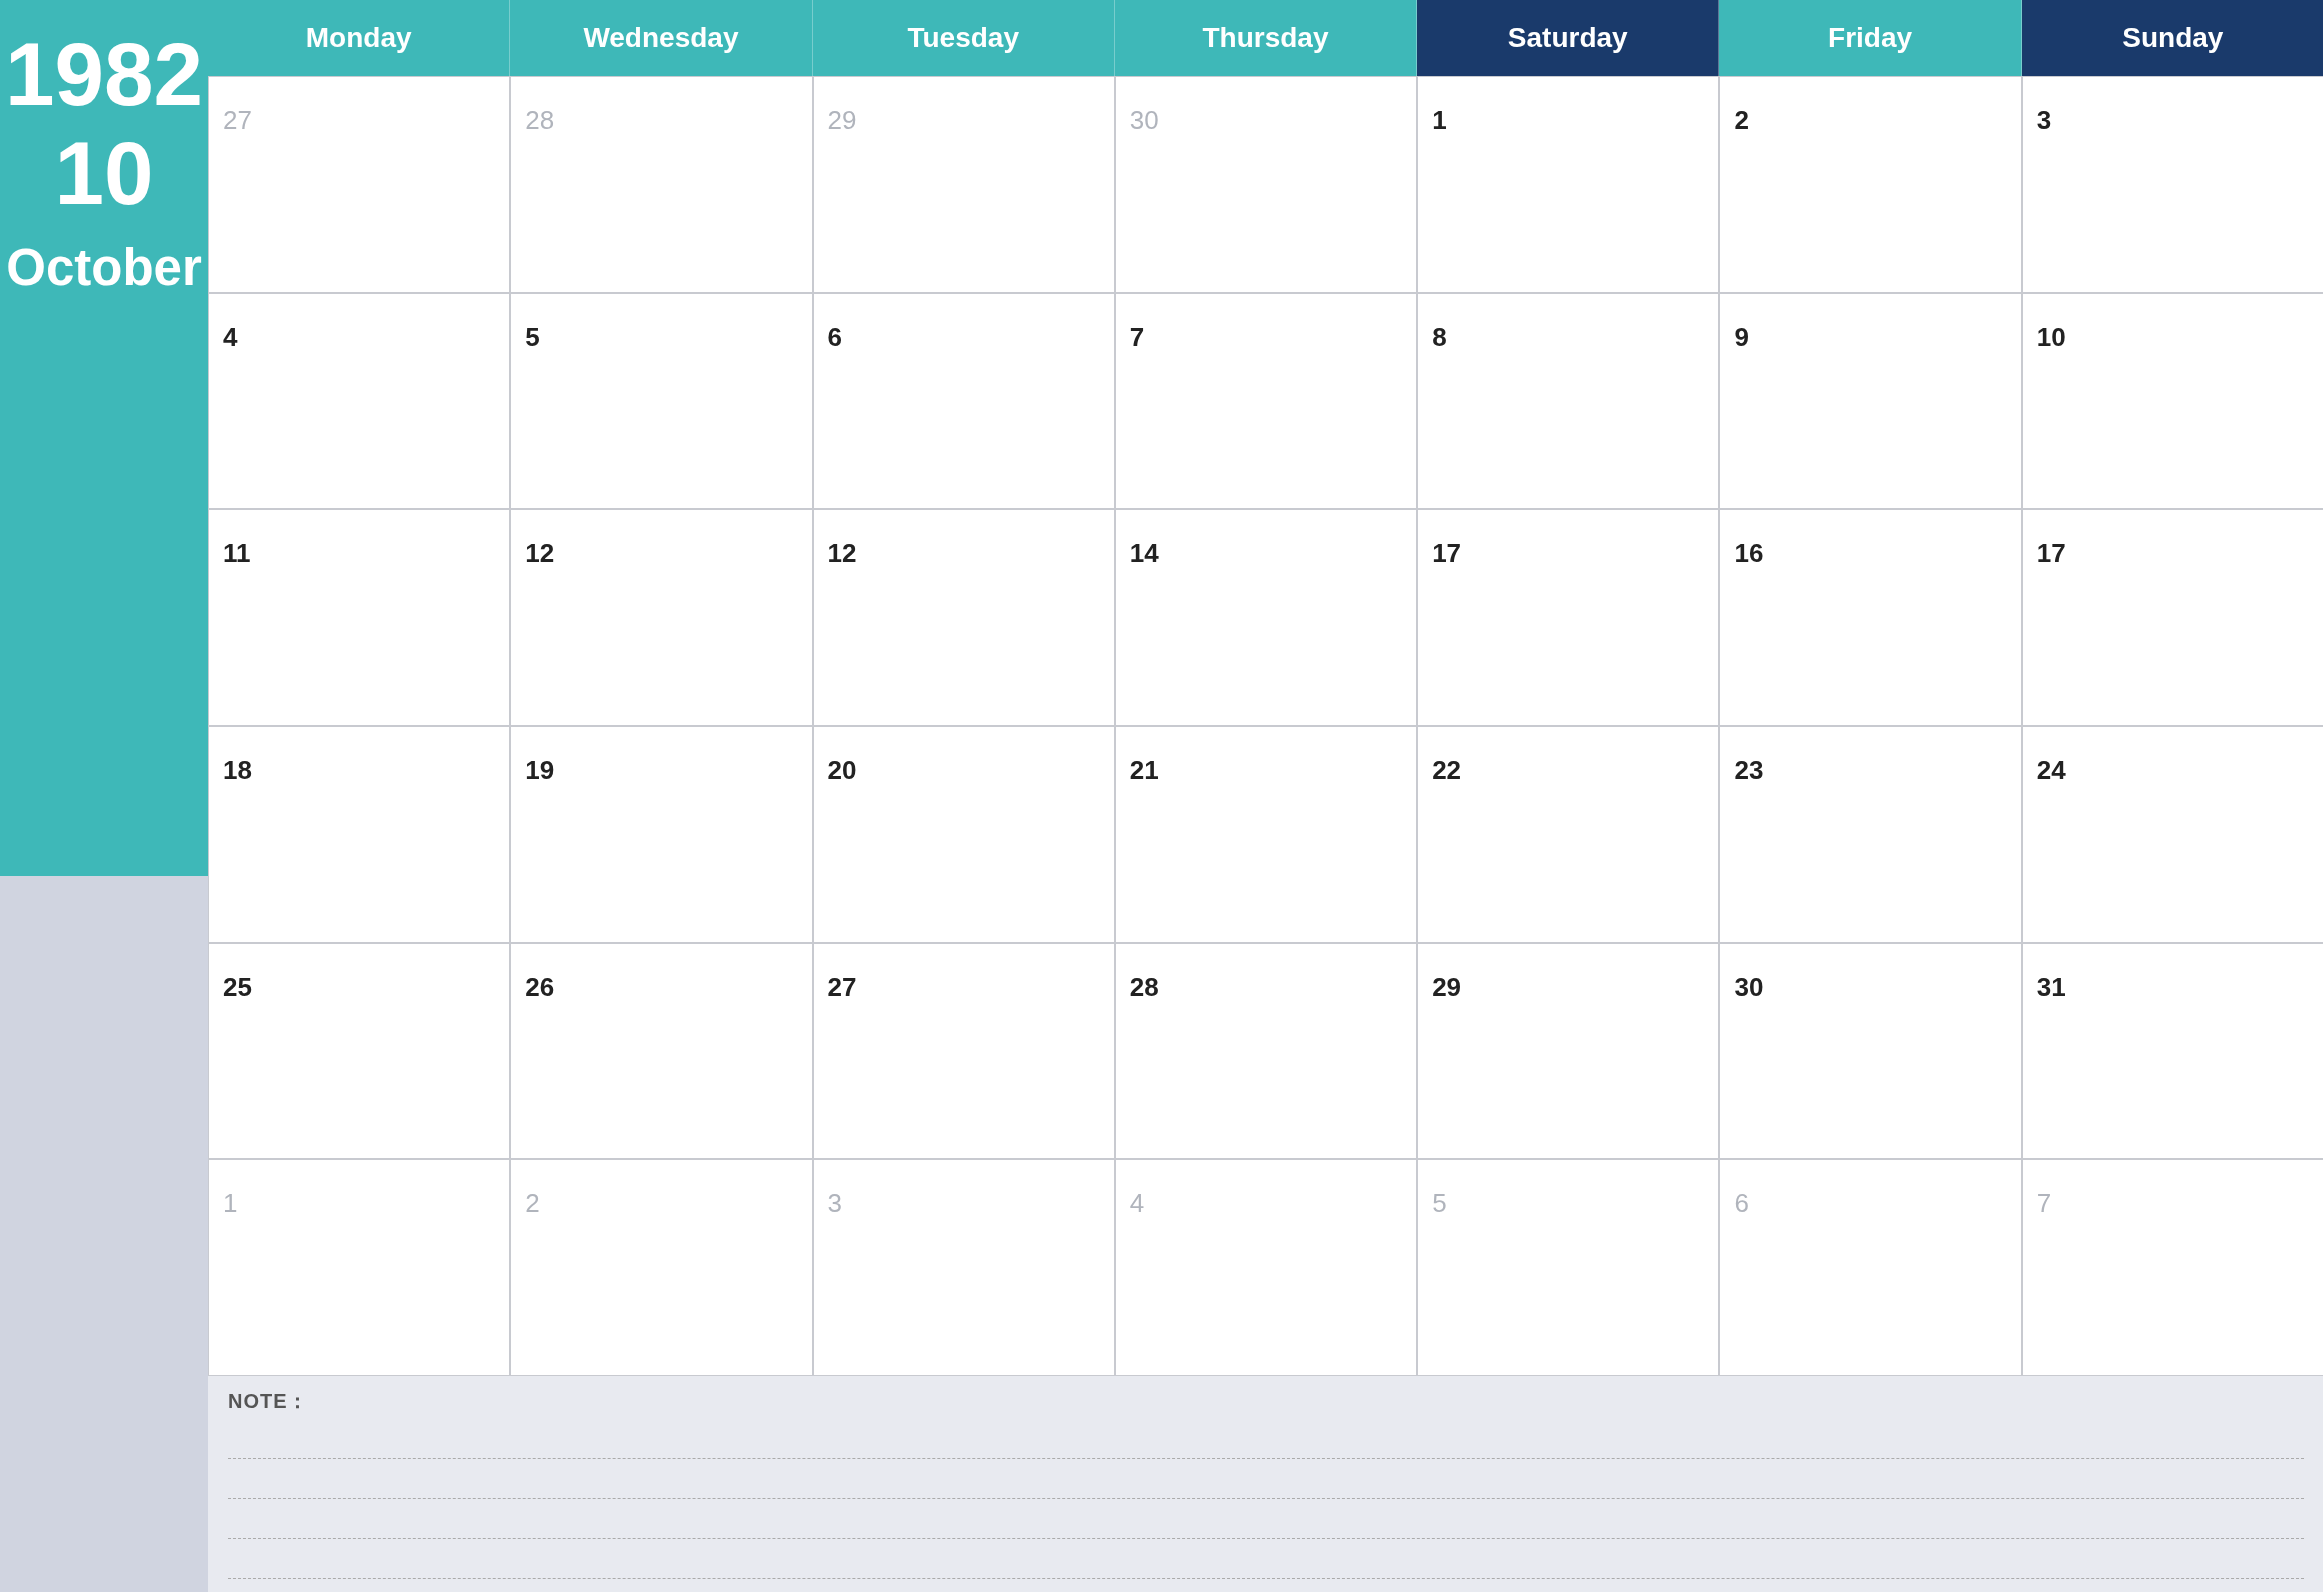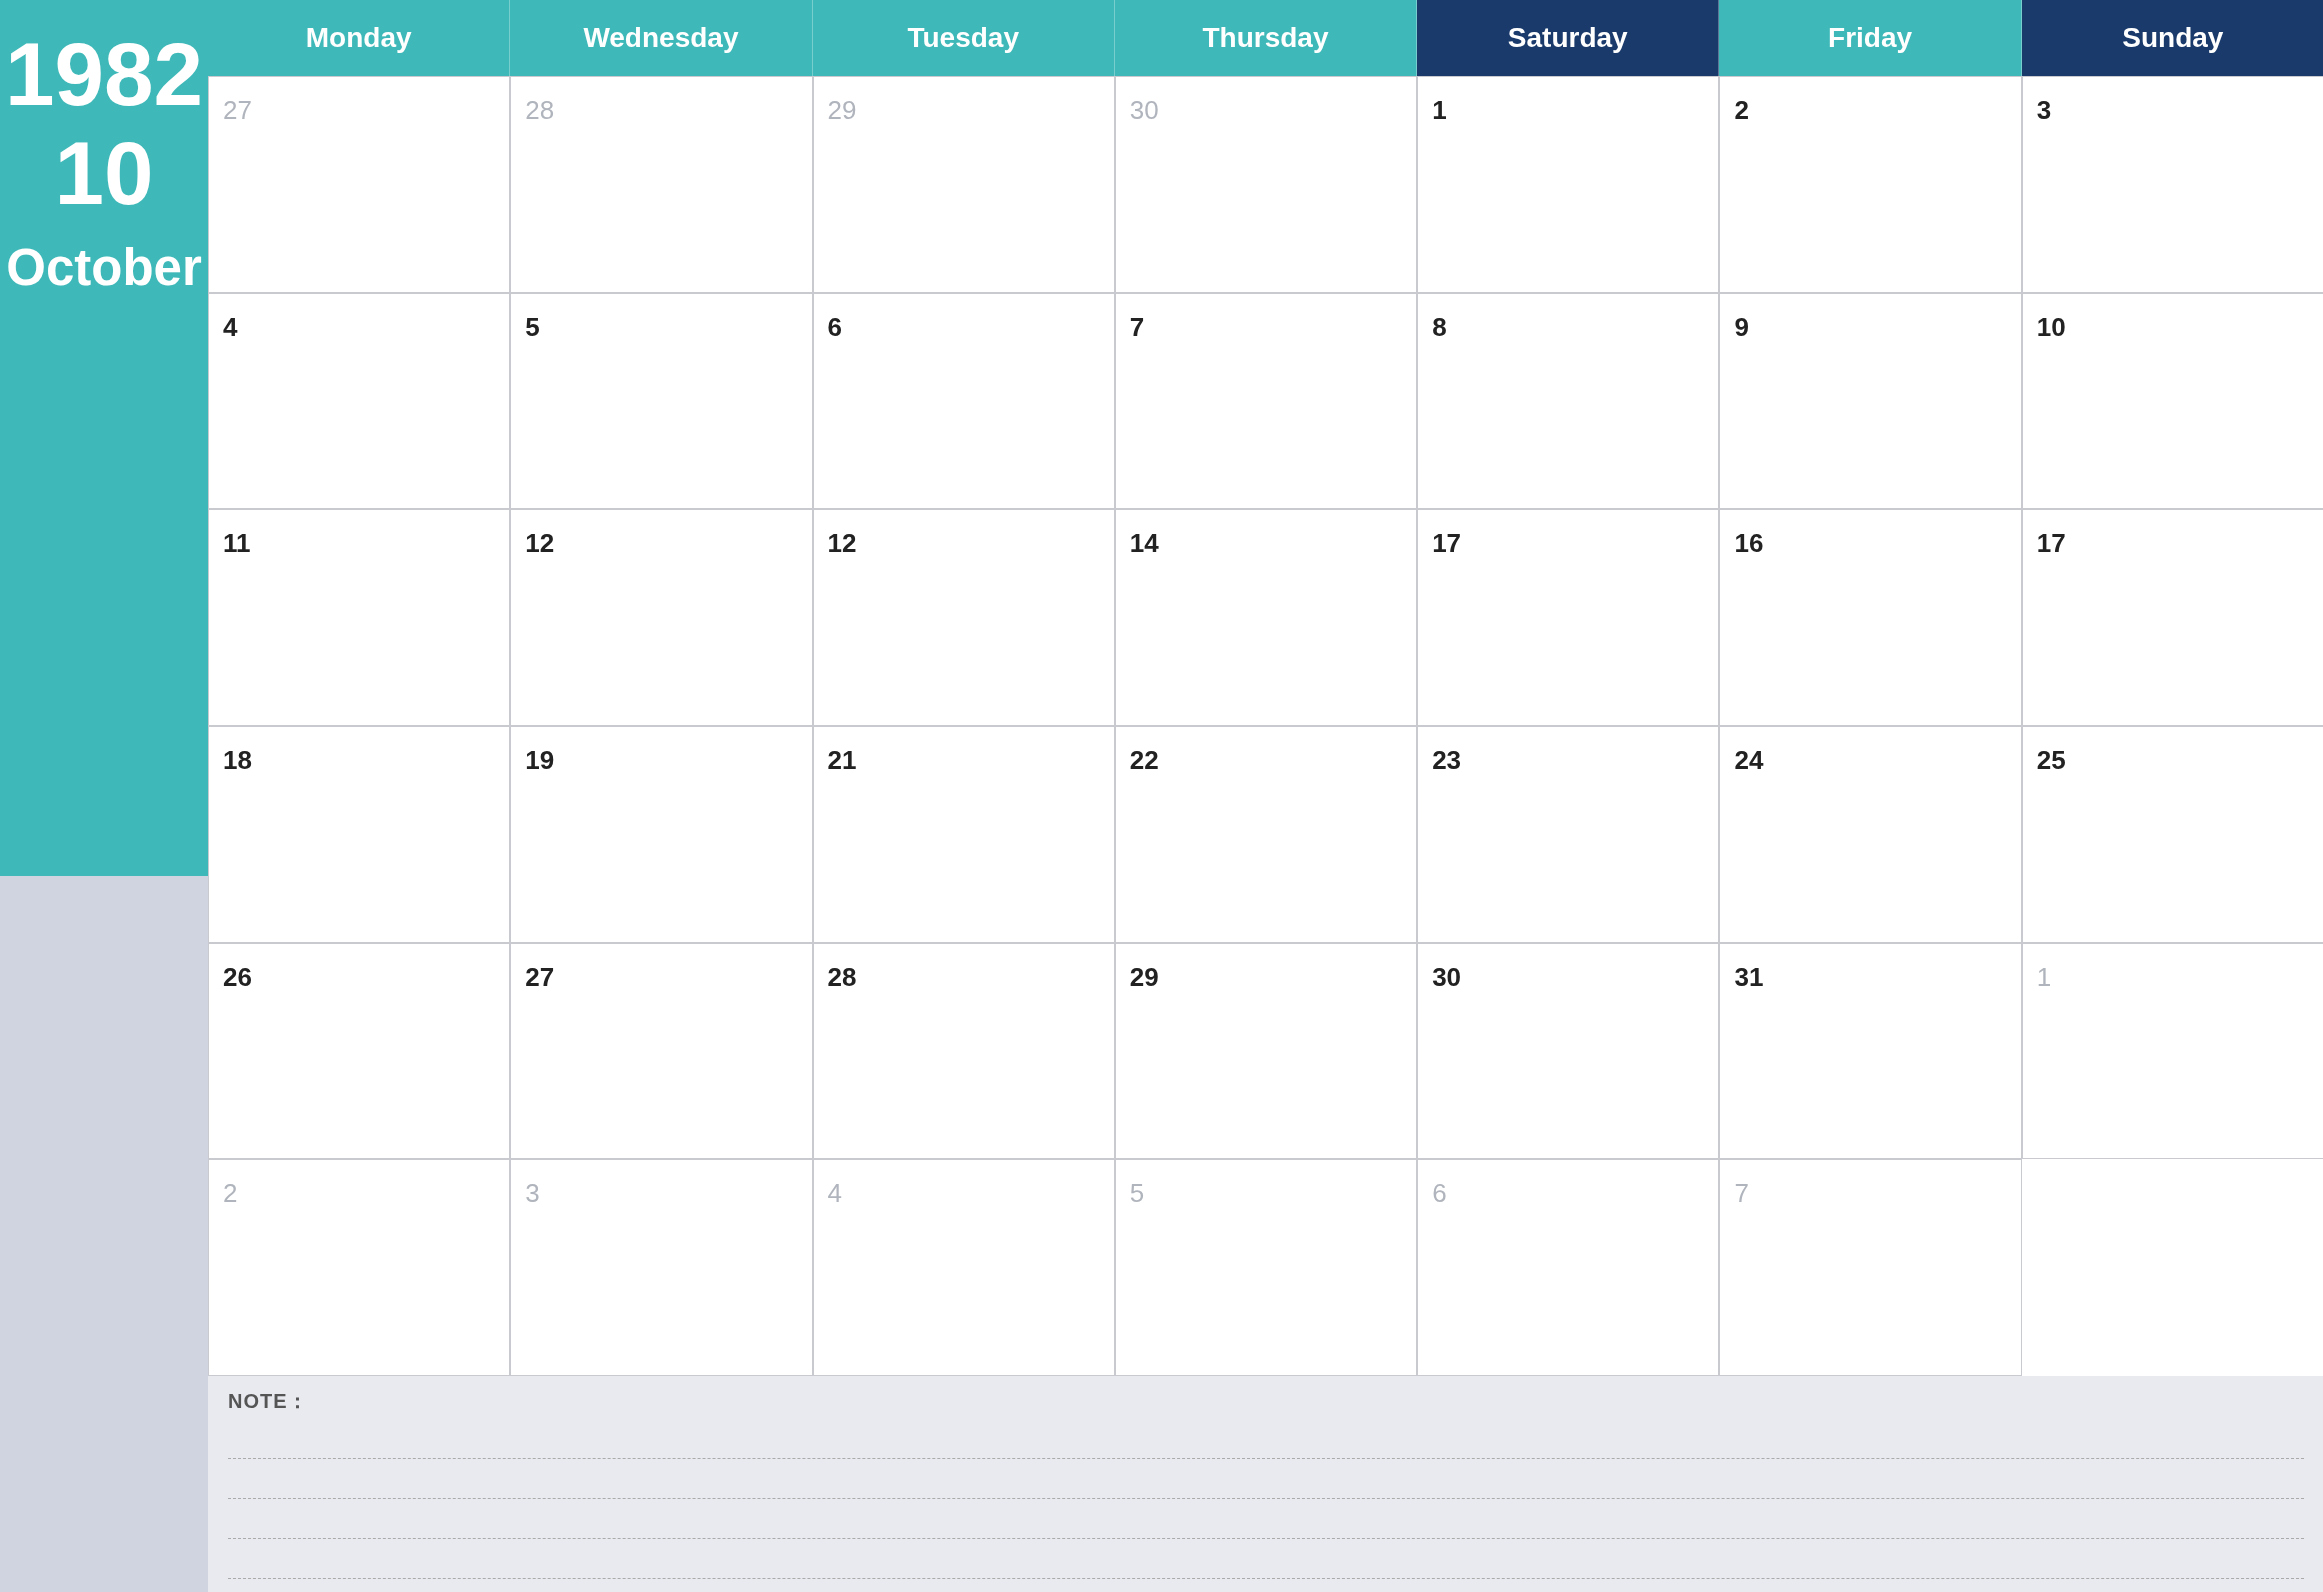--- a/index.html
+++ b/index.html
@@ -88,21 +88,21 @@
     }
 
     .calendar-grid {
       display: grid;
       grid-template-columns: repeat(7, 1fr);
       flex: 1;
     }
 
     .day-cell {
       border: 1px solid #c8cad0;
-      padding: 18px 14px;
+      padding: 28px 14px;
       min-height: 139px;
       background: #fff;
       display: flex;
       flex-direction: column;
     }
 
     .day-cell.other-month .day-number {
       color: #b0b4bc;
       font-weight: normal;
     }
@@ -225,20 +225,23 @@
           <span class="day-number">17</span>
         </div>
 
       <div class="day-cell">
           <span class="day-number">18</span>
         </div>
       <div class="day-cell">
           <span class="day-number">19</span>
         </div>
       <div class="day-cell">
+          <span class="day-number">20</span>
+        </div>
+      <div class="day-cell">
           <span class="day-number">21</span>
         </div>
       <div class="day-cell">
           <span class="day-number">22</span>
         </div>
       <div class="day-cell">
           <span class="day-number">23</span>
         </div>
       <div class="day-cell">
           <span class="day-number">24</span>

